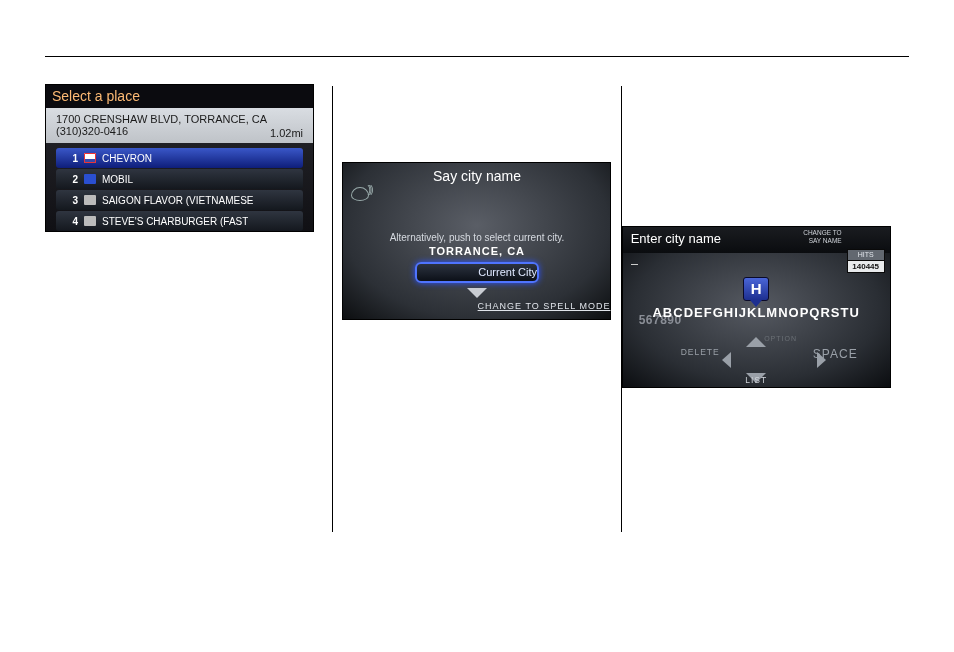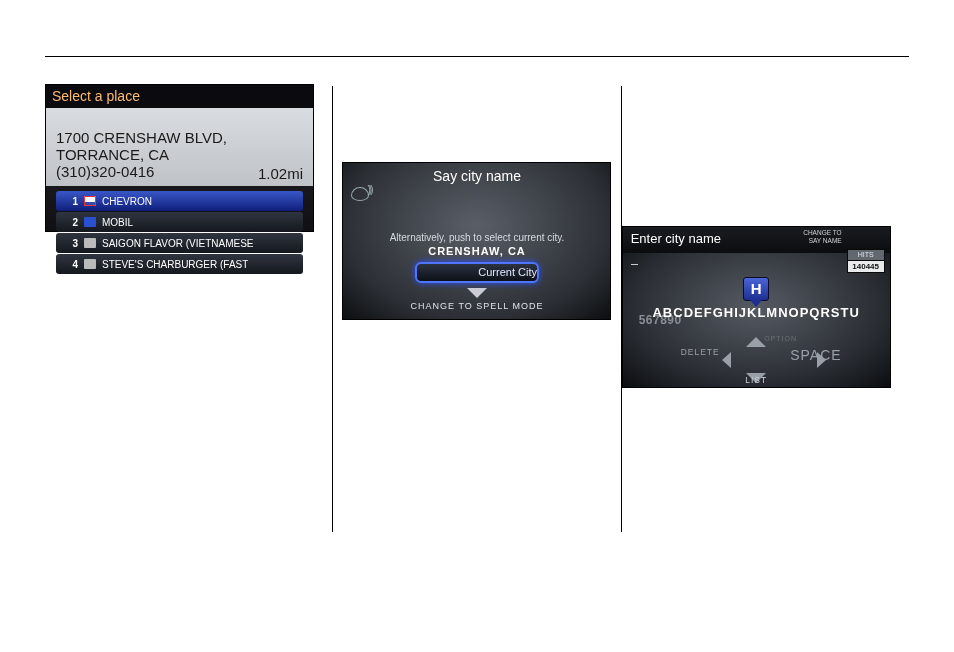--- a/index.html
+++ b/index.html
@@ -5,42 +5,42 @@
   html,body{margin:0;padding:0;background:#fff;font-family:Arial,Helvetica,sans-serif;}
   .page{width:954px;height:652px;position:relative;}
   .rule{position:absolute;left:45px;right:45px;top:56px;border-top:1px solid #000;}
   .columns{position:absolute;top:70px;left:45px;right:45px;bottom:60px;display:flex;}
   .col{flex:1;position:relative;}
   .divider{width:0;border-left:1px solid #000;margin:16px 0 60px;}
   
   .screen{position:relative;border:1px solid #000;}
   .s1{width:267px;height:146px;margin-top:14px;background:linear-gradient(#2a2a30,#101014);}
   .s1-title{background:#0b0b0f;color:#fdba74;font-size:14px;padding:3px 6px 4px;font-weight:400;}
-  .s1-info{background:linear-gradient(#d9dde2,#bfc3c8);color:#1a1a1a;font-size:15px;padding:21px 10px 6px;position:relative;}
+  .s1-info{background:linear-gradient(#d9dde2,#bfc3c8);color:#1a1a1a;font-size:11px;padding:5px 10px 6px;position:relative;}
   .s1-info .dist{position:absolute;right:10px;bottom:4px;}
   .s1-list{padding:4px 10px 6px;}
   .row{display:flex;align-items:center;height:20px;margin:1px 0;border-radius:3px;background:linear-gradient(#2f3540,#14181e);}
   .row.sel{background:linear-gradient(#3a57c8,#0e1e7a);}
   .num{width:16px;text-align:right;color:#fff;font-size:10px;margin-left:6px;font-weight:bold;}
   .badge{width:12px;height:10px;margin:0 6px;background:#ccc;border-radius:1px;}
   .badge.chev{background:#fff;box-shadow:inset 0 0 0 1px #e33,inset 0 -4px 0 #3a4aaa;}
   .badge.mob{background:#2a4fd0;}
   .badge.rest{background:#bbb;}
   .rn{color:#fff;font-size:10px;font-weight:normal;white-space:nowrap;overflow:hidden;}
   
   .s2{width:267px;height:156px;margin:92px auto 0;background:radial-gradient(ellipse at 50% 40%,#5a5e66 0%,#2c3036 70%,#0c0e10 100%);}
   .s2-title{color:#fff;text-align:center;font-size:14px;padding:5px 8px 0px;}
   .s2 .voice{position:absolute;left:6px;top:22px;width:26px;height:22px;}
   .voice .bubble{position:absolute;left:2px;top:2px;width:16px;height:12px;border:1.5px solid #9aa;border-radius:50% 50% 50% 50%/60% 60% 40% 40%;}
   .voice .waves{position:absolute;left:18px;top:2px;color:#9aa;font-size:10px;line-height:5px;letter-spacing:-2px;}
   .s2-sub{text-align:center;color:#d6dae0;font-size:10px;margin-top:48px;}
   .s2-city{text-align:center;color:#fff;font-size:11px;font-weight:bold;margin-top:2px;letter-spacing:1px;}
   .s2-btn{margin:5px auto 0;width:120px;padding:2px 0 3px;text-align:right;color:#dfe8ff;font-size:11px;border:2px solid #4f74ff;border-radius:6px;background:linear-gradient(#2c3340,#0c1018);box-shadow:0 0 6px #2a50ff;}
   .s2-arrow{width:0;height:0;margin:5px auto 0;border-left:10px solid transparent;border-right:10px solid transparent;border-top:10px solid #c9cdd3;}
-  .s2-foot{text-align:center;color:#e0e4ea;font-size:9px;letter-spacing:1px;margin-top:3px;}
+  .s2-foot{text-align:right;color:#e0e4ea;font-size:9px;letter-spacing:1px;margin-top:3px;text-decoration:underline;}
   
   .s3{width:267px;height:160px;margin:156px 0 0;background:radial-gradient(ellipse at 50% 50%,#565a62 0%,#2a2e34 65%,#0b0d10 100%);}
   .s3-top{position:relative;height:26px;background:linear-gradient(#1a1c20,#0a0c0f);}
   .s3-title{color:#fff;font-size:13px;padding:4px 0 0 8px;display:inline-block;}
   .s3-ct{position:absolute;right:48px;top:2px;color:#d0d4da;font-size:6.5px;text-align:right;line-height:8px;}
   .s3-hitbox{position:absolute;right:5px;top:22px;width:38px;}
   .s3-hitl{background:#626870;color:#e0e4ea;font-size:7px;text-align:center;border:1px solid #0a0a0a;height:10px;line-height:10px;}
   .s3-hitn{background:#e8eaec;color:#111;font-size:8px;font-weight:bold;text-align:center;border:1px solid #0a0a0a;height:11px;line-height:11px;margin-top:-1px;}
   .s3-entry{position:absolute;left:8px;top:28px;color:#d0d4da;font-size:11px;}
   .s3-cursor{display:inline-block;width:7px;border-bottom:1px solid #ccc;}
@@ -51,21 +51,21 @@
   .tag{position:absolute;top:-28px;left:50%;transform:translateX(-50%);width:24px;height:22px;background:linear-gradient(#4a66d8,#1d2f90);border:1px solid #0a0a2a;border-radius:3px;color:#fff;text-align:center;font-size:15px;font-weight:bold;line-height:22px;}
   .tag::after{content:"";position:absolute;left:50%;bottom:-7px;transform:translateX(-50%);border-left:6px solid transparent;border-right:6px solid transparent;border-top:7px solid #1d2f90;}
   .dpad{position:absolute;left:50%;top:112px;transform:translateX(-50%);width:64px;height:42px;}
   .dpad .tri{position:absolute;width:0;height:0;}
   .dpad .up{left:50%;top:-2px;transform:translateX(-50%);border-left:10px solid transparent;border-right:10px solid transparent;border-bottom:10px solid #9aa0a8;}
   .dpad .down{left:50%;bottom:-2px;transform:translateX(-50%);border-left:10px solid transparent;border-right:10px solid transparent;border-top:10px solid #9aa0a8;}
   .dpad .left{left:-2px;top:50%;transform:translateY(-50%);border-top:8px solid transparent;border-bottom:8px solid transparent;border-right:9px solid #9aa0a8;}
   .dpad .right{right:-38px;top:50%;transform:translateY(-50%);border-top:8px solid transparent;border-bottom:8px solid transparent;border-left:9px solid #9aa0a8;}
   .s3-del{position:absolute;left:58px;top:120px;color:#9aa0a8;font-size:8.5px;letter-spacing:1px;}
   .s3-opt{position:absolute;left:50%;top:108px;transform:translateX(8px);color:#6b7076;font-size:7px;letter-spacing:1px;}
-  .s3-space{position:absolute;right:48px;top:120px;color:#9aa0a8;font-size:14px;letter-spacing:1px;}
+  .s3-space{position:absolute;right:32px;top:120px;color:#9aa0a8;font-size:12px;letter-spacing:1px;}
   .s3-list{position:absolute;left:50%;bottom:2px;transform:translateX(-50%);color:#d0d4da;font-size:8.5px;letter-spacing:1px;}
 </style>
 </head>
 <body>
 
 <div class="page">
   <div class="rule"></div>
   <div class="columns">
 
     <div class="col">
@@ -103,21 +103,21 @@
     <div class="divider"></div>
 
     <div class="col">
       <div class="screen s2">
         <div class="s2-title">Say city name</div>
         <div class="voice">
           <div class="bubble"></div>
             <div class="waves">)))</div>
         </div>
         <div class="s2-sub">Alternatively, push to select current city.</div>
-        <div class="s2-city">CRENSHAW, CA</div>
+        <div class="s2-city">TORRANCE, CA</div>
         <div class="s2-btn">Current City</div>
         <div class="s2-arrow"></div>
         <div class="s2-foot">CHANGE TO SPELL MODE</div>
       </div>
     </div>
     <div class="divider"></div>
 
     <div class="col">
       <div class="screen s3">
         <div class="s3-top">

